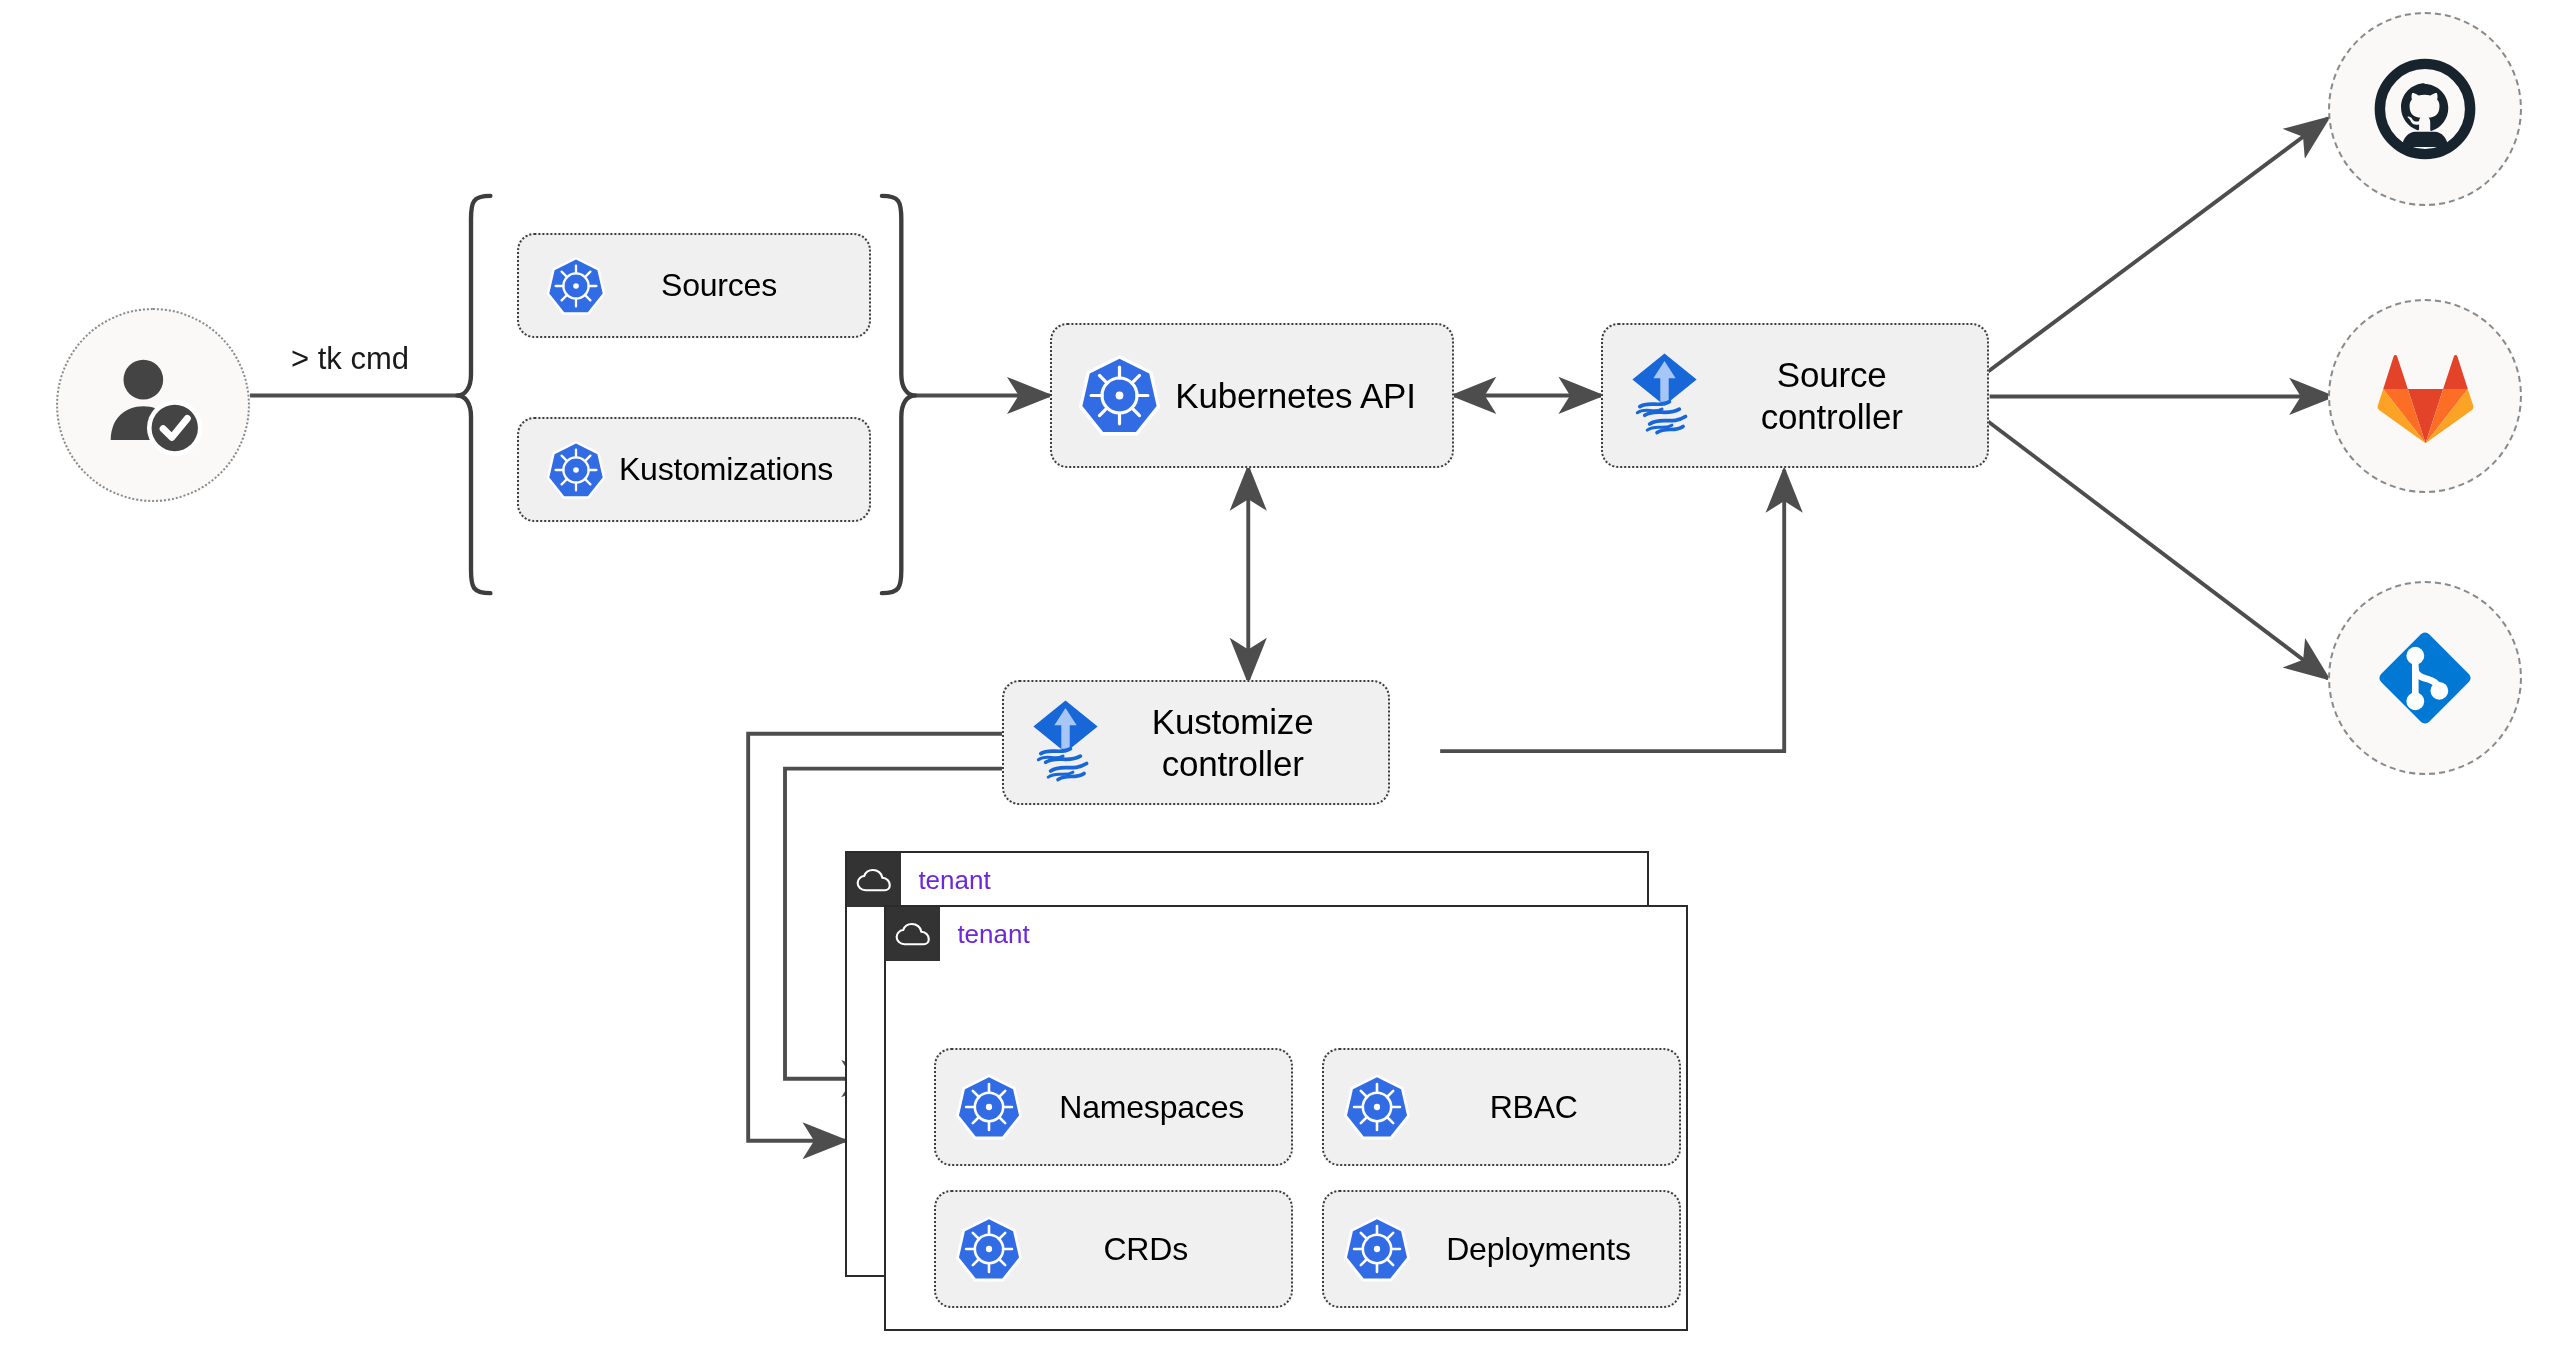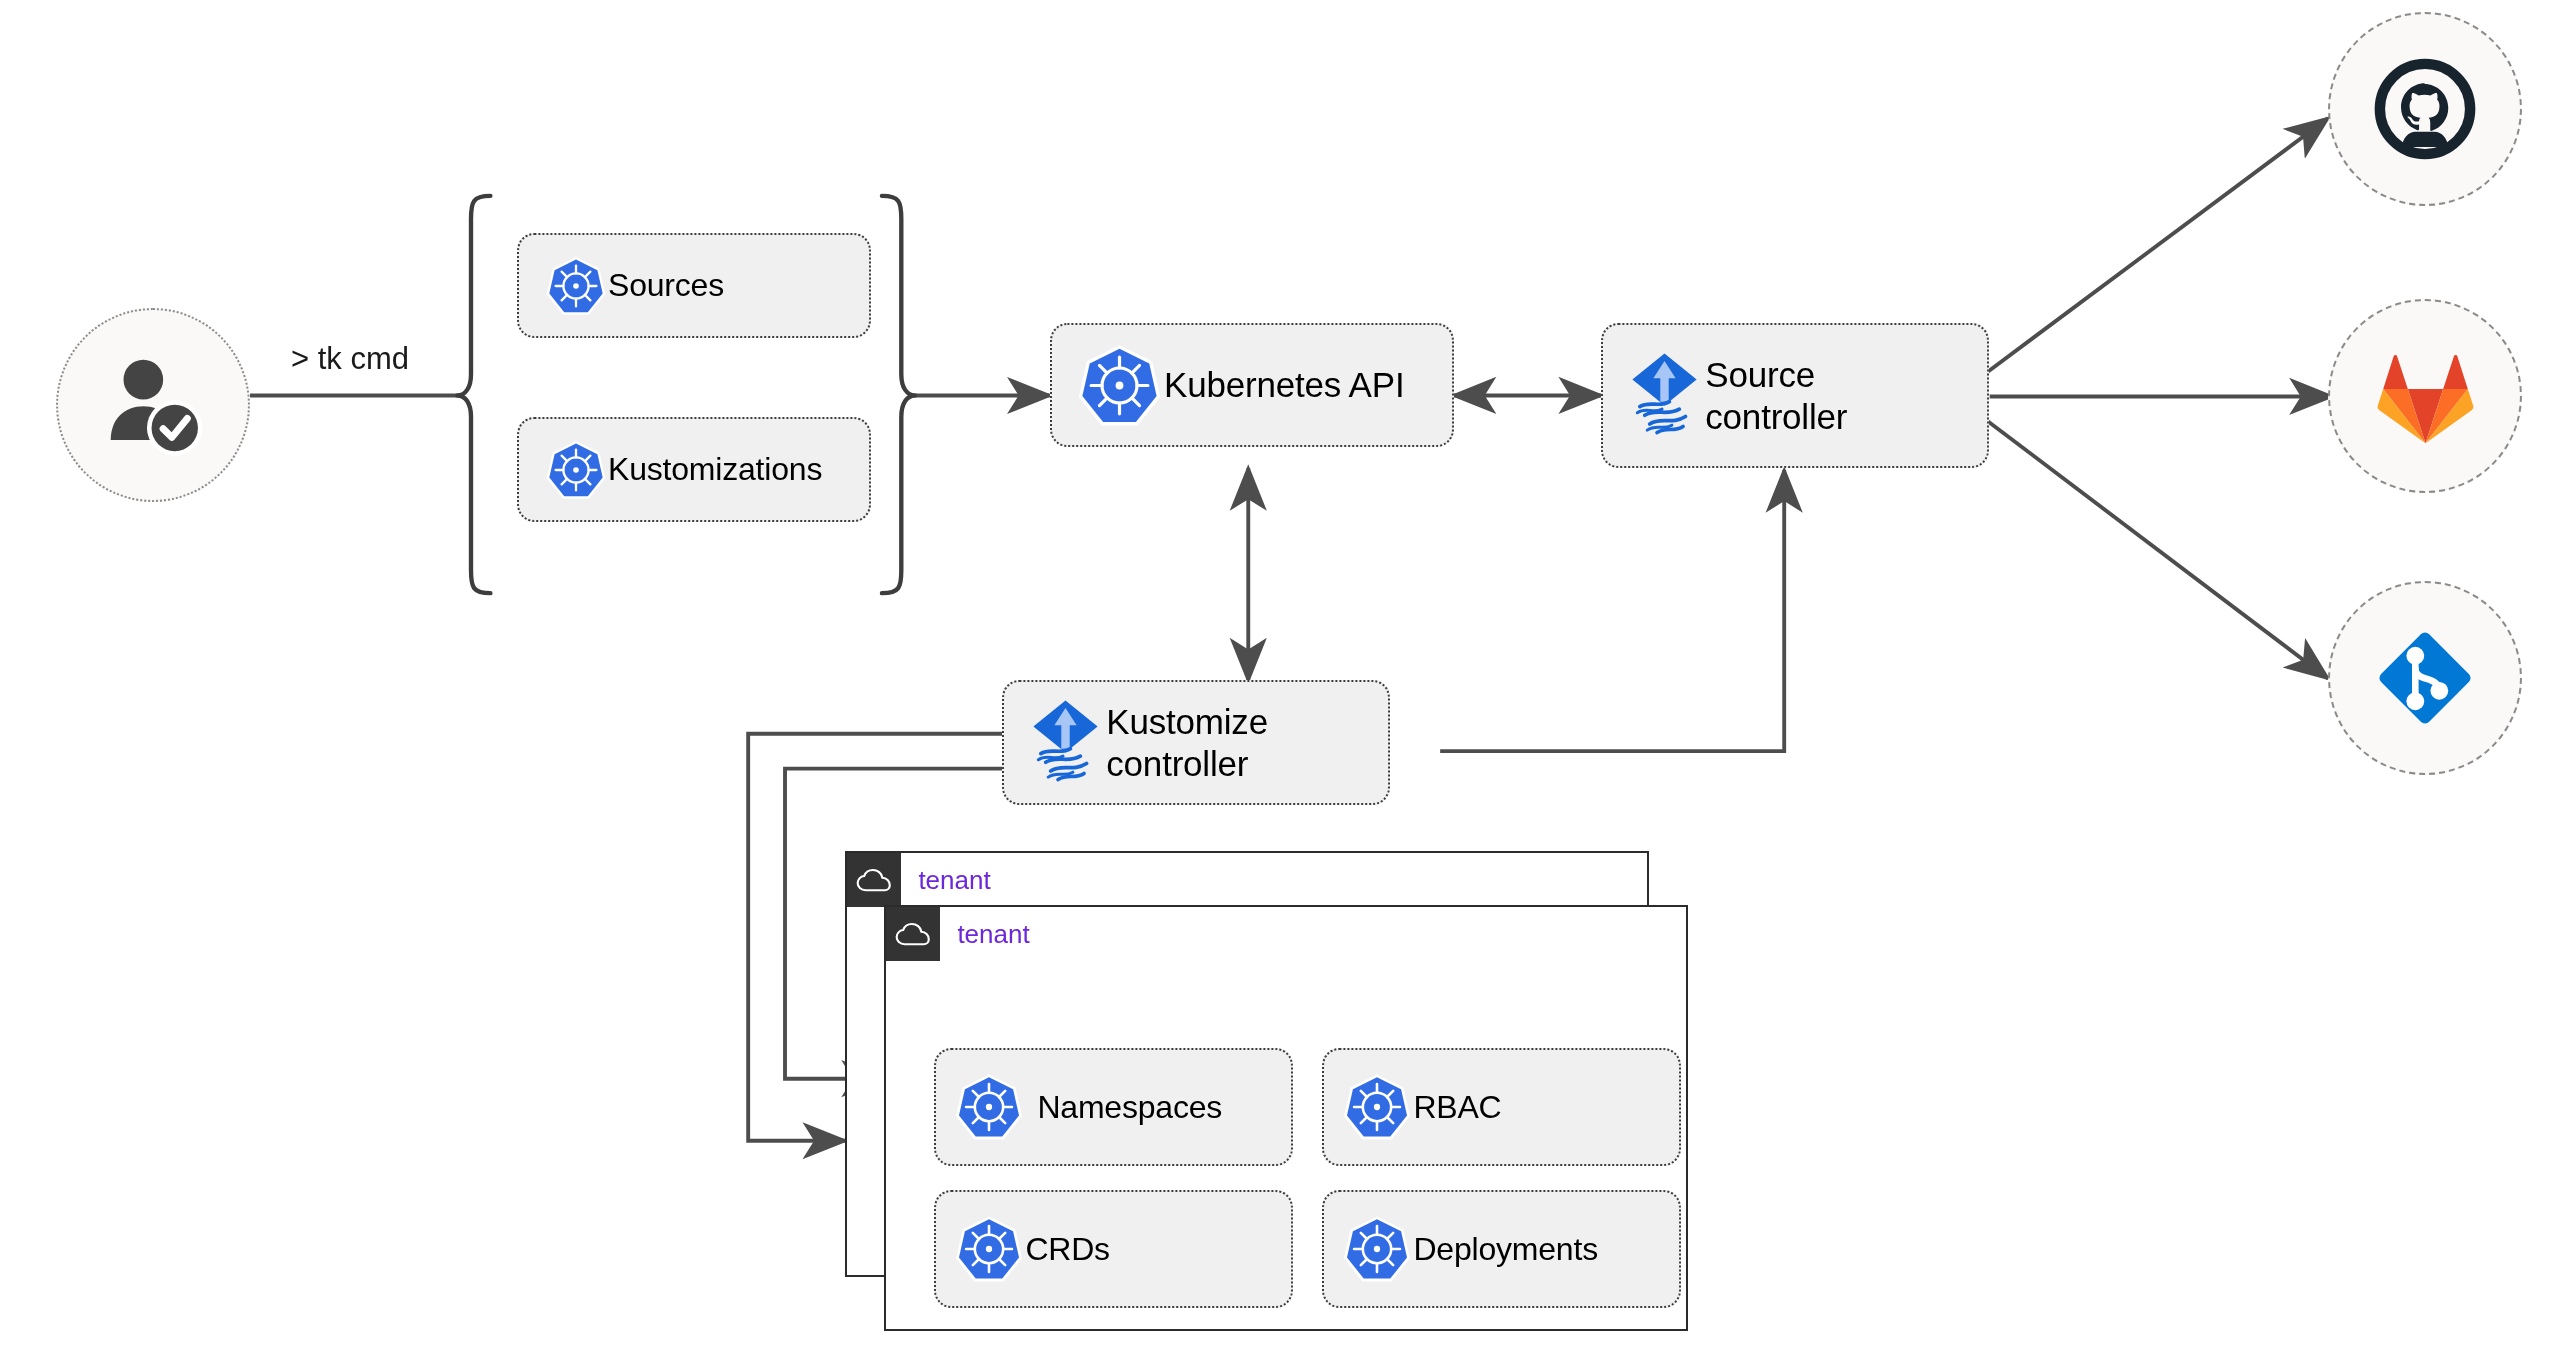--- a/index.html
+++ b/index.html
@@ -35,20 +35,21 @@
     background: #f0f0f0;
     border: 2.9px dotted #3d3d3d;
     border-radius: 17.4px;
     display: flex;
     align-items: center;
     justify-content: flex-start;
     color: #000000;
   }
   .node .label {
     flex: 1 1 auto;
+    text-align: center;
     line-height: 1.2;
     white-space: pre-line;
     letter-spacing: -0.2px;
   }
   .node .nodeicon {
     flex: 0 0 auto;
     display: block;
   }
   
   .circle-node {
@@ -202,21 +203,21 @@
           <path d="M44.6 32 L52.4 32"></path>
         <path d="M23.1 23.1 L17.6 17.6"></path>
           <path d="M40.9 40.9 L46.4 46.4"></path>
         <path d="M23.1 40.9 L17.6 46.4"></path>
           <path d="M40.9 23.1 L46.4 17.6"></path>
       </g>
     </svg>
     <span class="label" style="font-size:32px; padding-right:25px;">Kustomizations</span>
   </div>
 
-  <div class="node" style="left:1050px; top:323px; width:404px; height:124px;">
+  <div class="node" style="left:1050px; top:323px; width:404px; height:145px;">
     <svg class="nodeicon" width="89" height="89" viewBox="0 0 64 64" style="margin-left:23px;">
       <path d="M32 3 L55.5 14.6 L61.3 40.2 L45 60.8 L19 60.8 L2.7 40.2 L8.5 14.6 Z" fill="#ffffff"></path>
       <path d="M32 5.6 L53.4 16.2 L58.7 39.5 L43.8 58.3 L20.2 58.3 L5.3 39.5 L10.6 16.2 Z" fill="#326ce5"></path>
       <g fill="none" stroke="#ffffff" stroke-width="2.3" stroke-linecap="round">
         <circle cx="32" cy="32" r="12.6"></circle>
         <circle cx="32" cy="32" r="2.8" fill="#ffffff" stroke="none"></circle>
         <path d="M32 19.4 L32 11.6"></path>
           <path d="M32 44.6 L32 52.4"></path>
         <path d="M19.4 32 L11.6 32"></path>
           <path d="M44.6 32 L52.4 32"></path>

